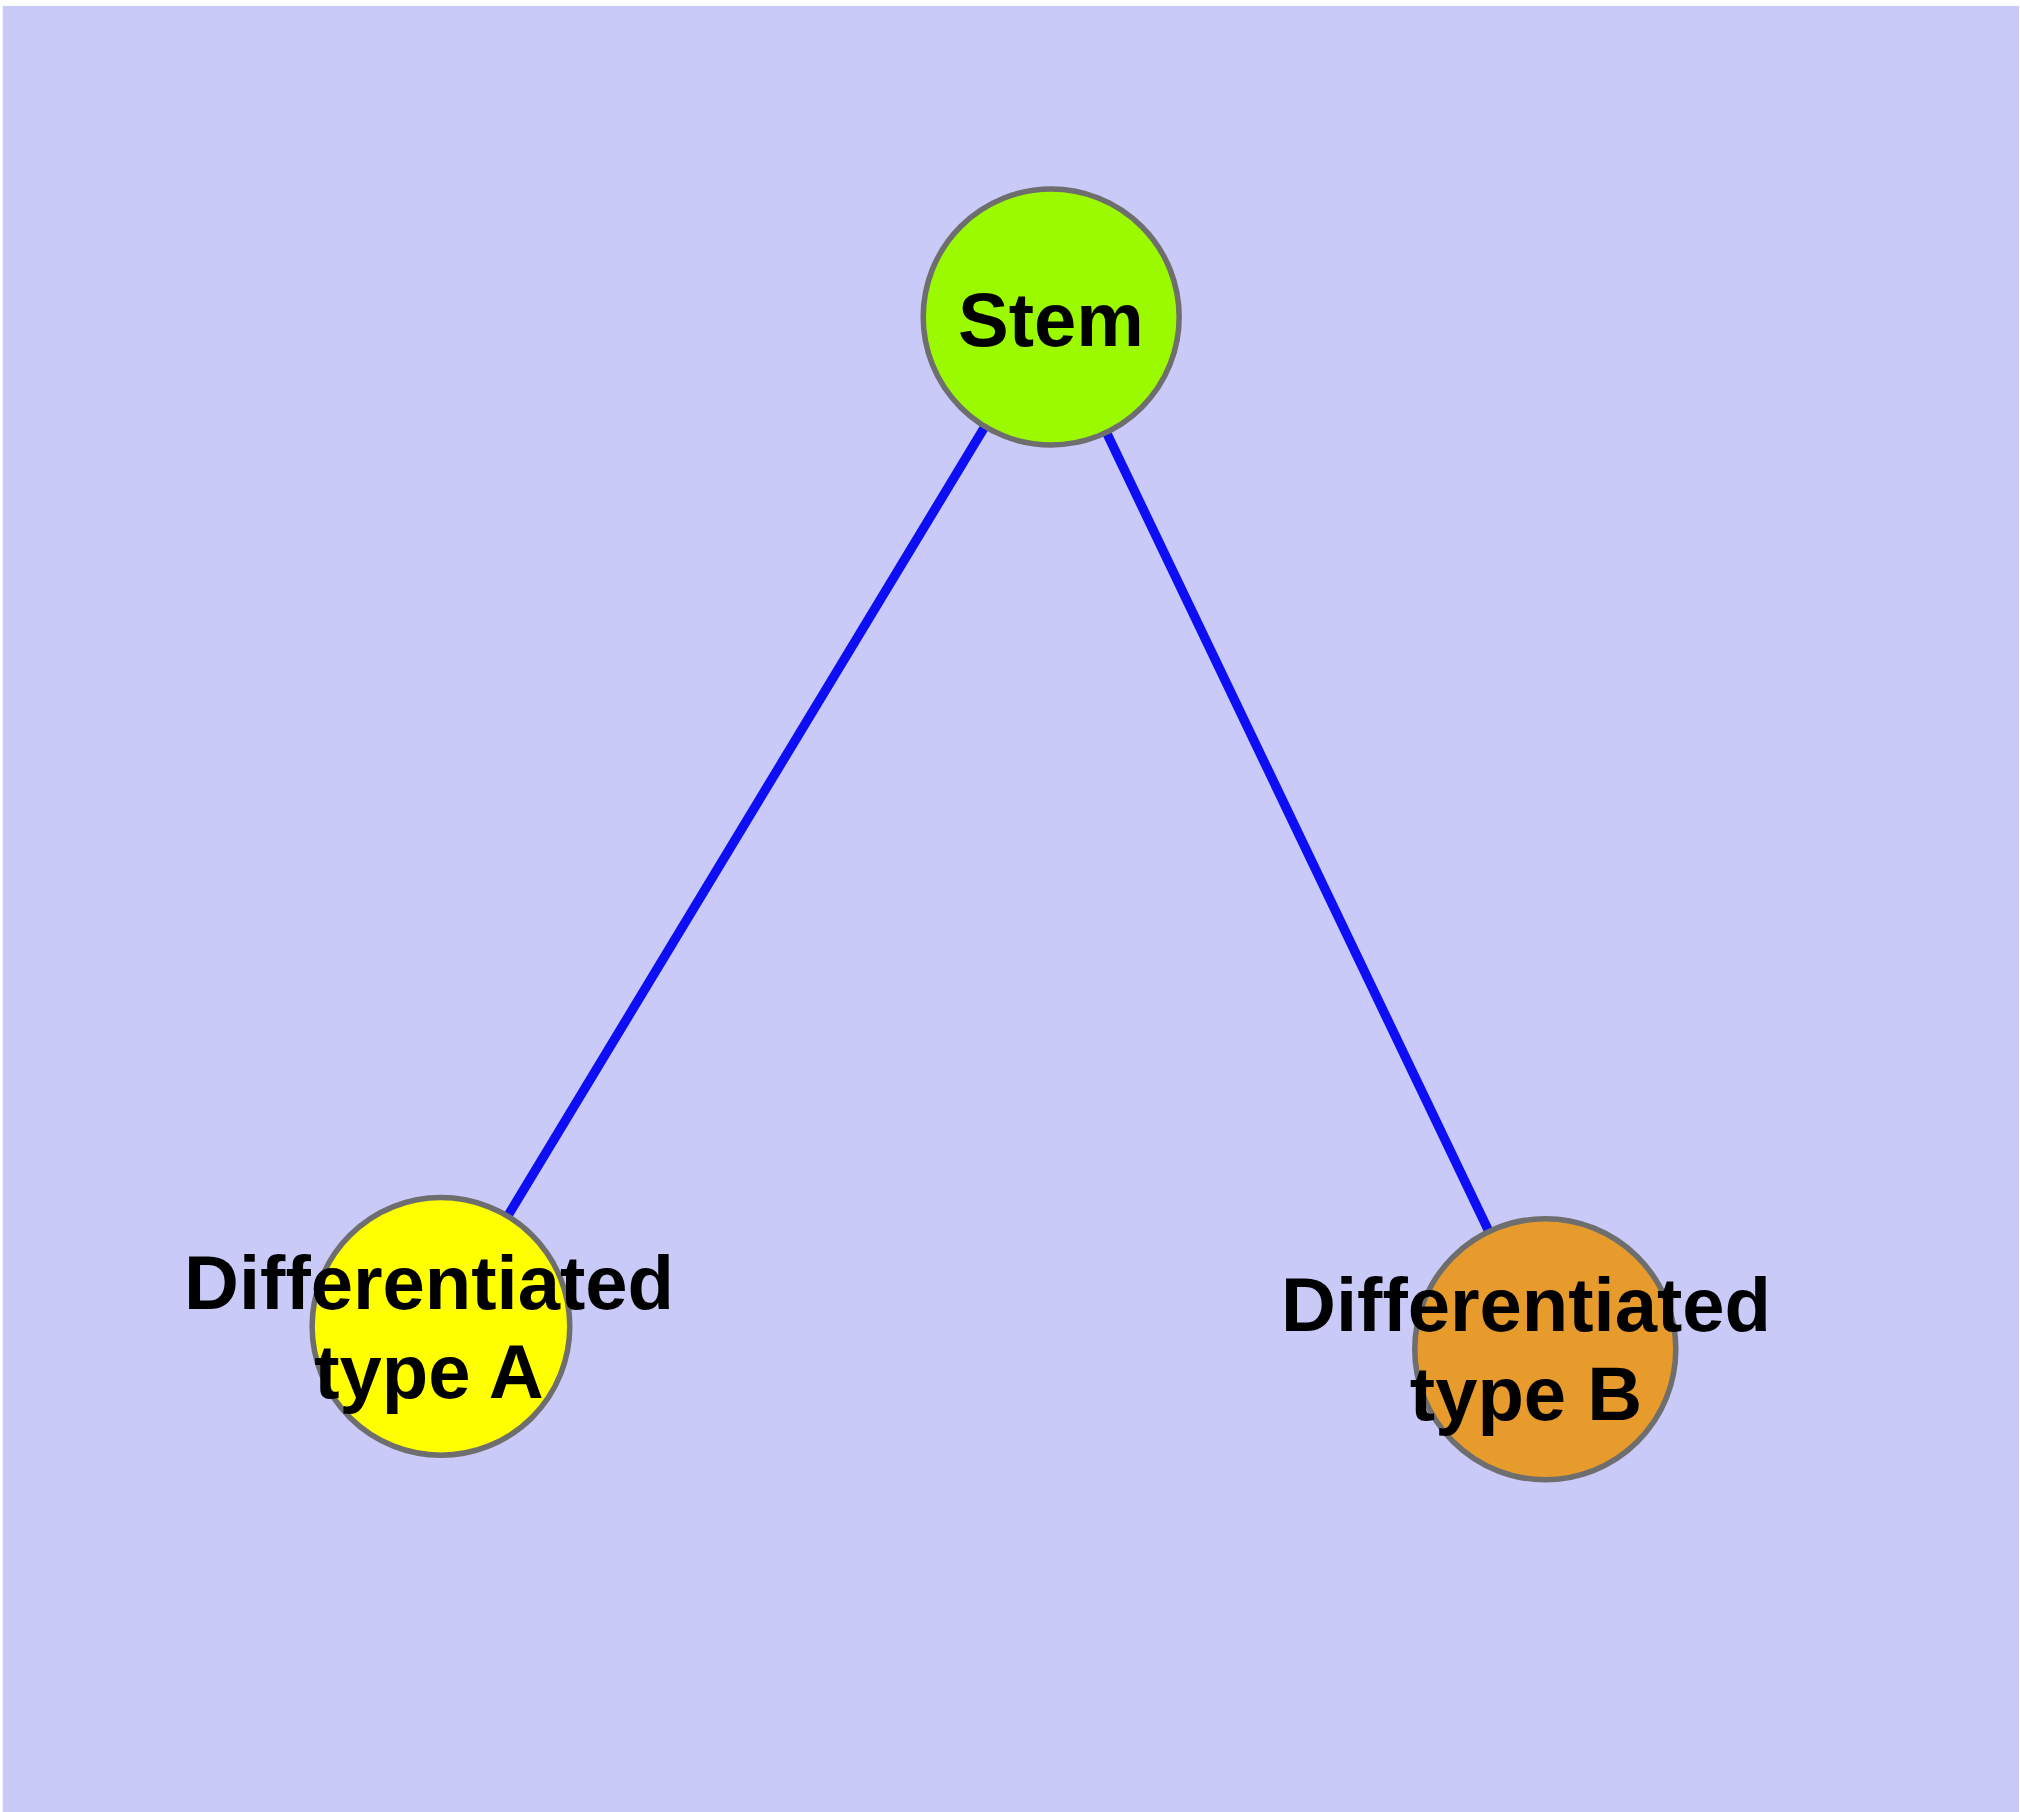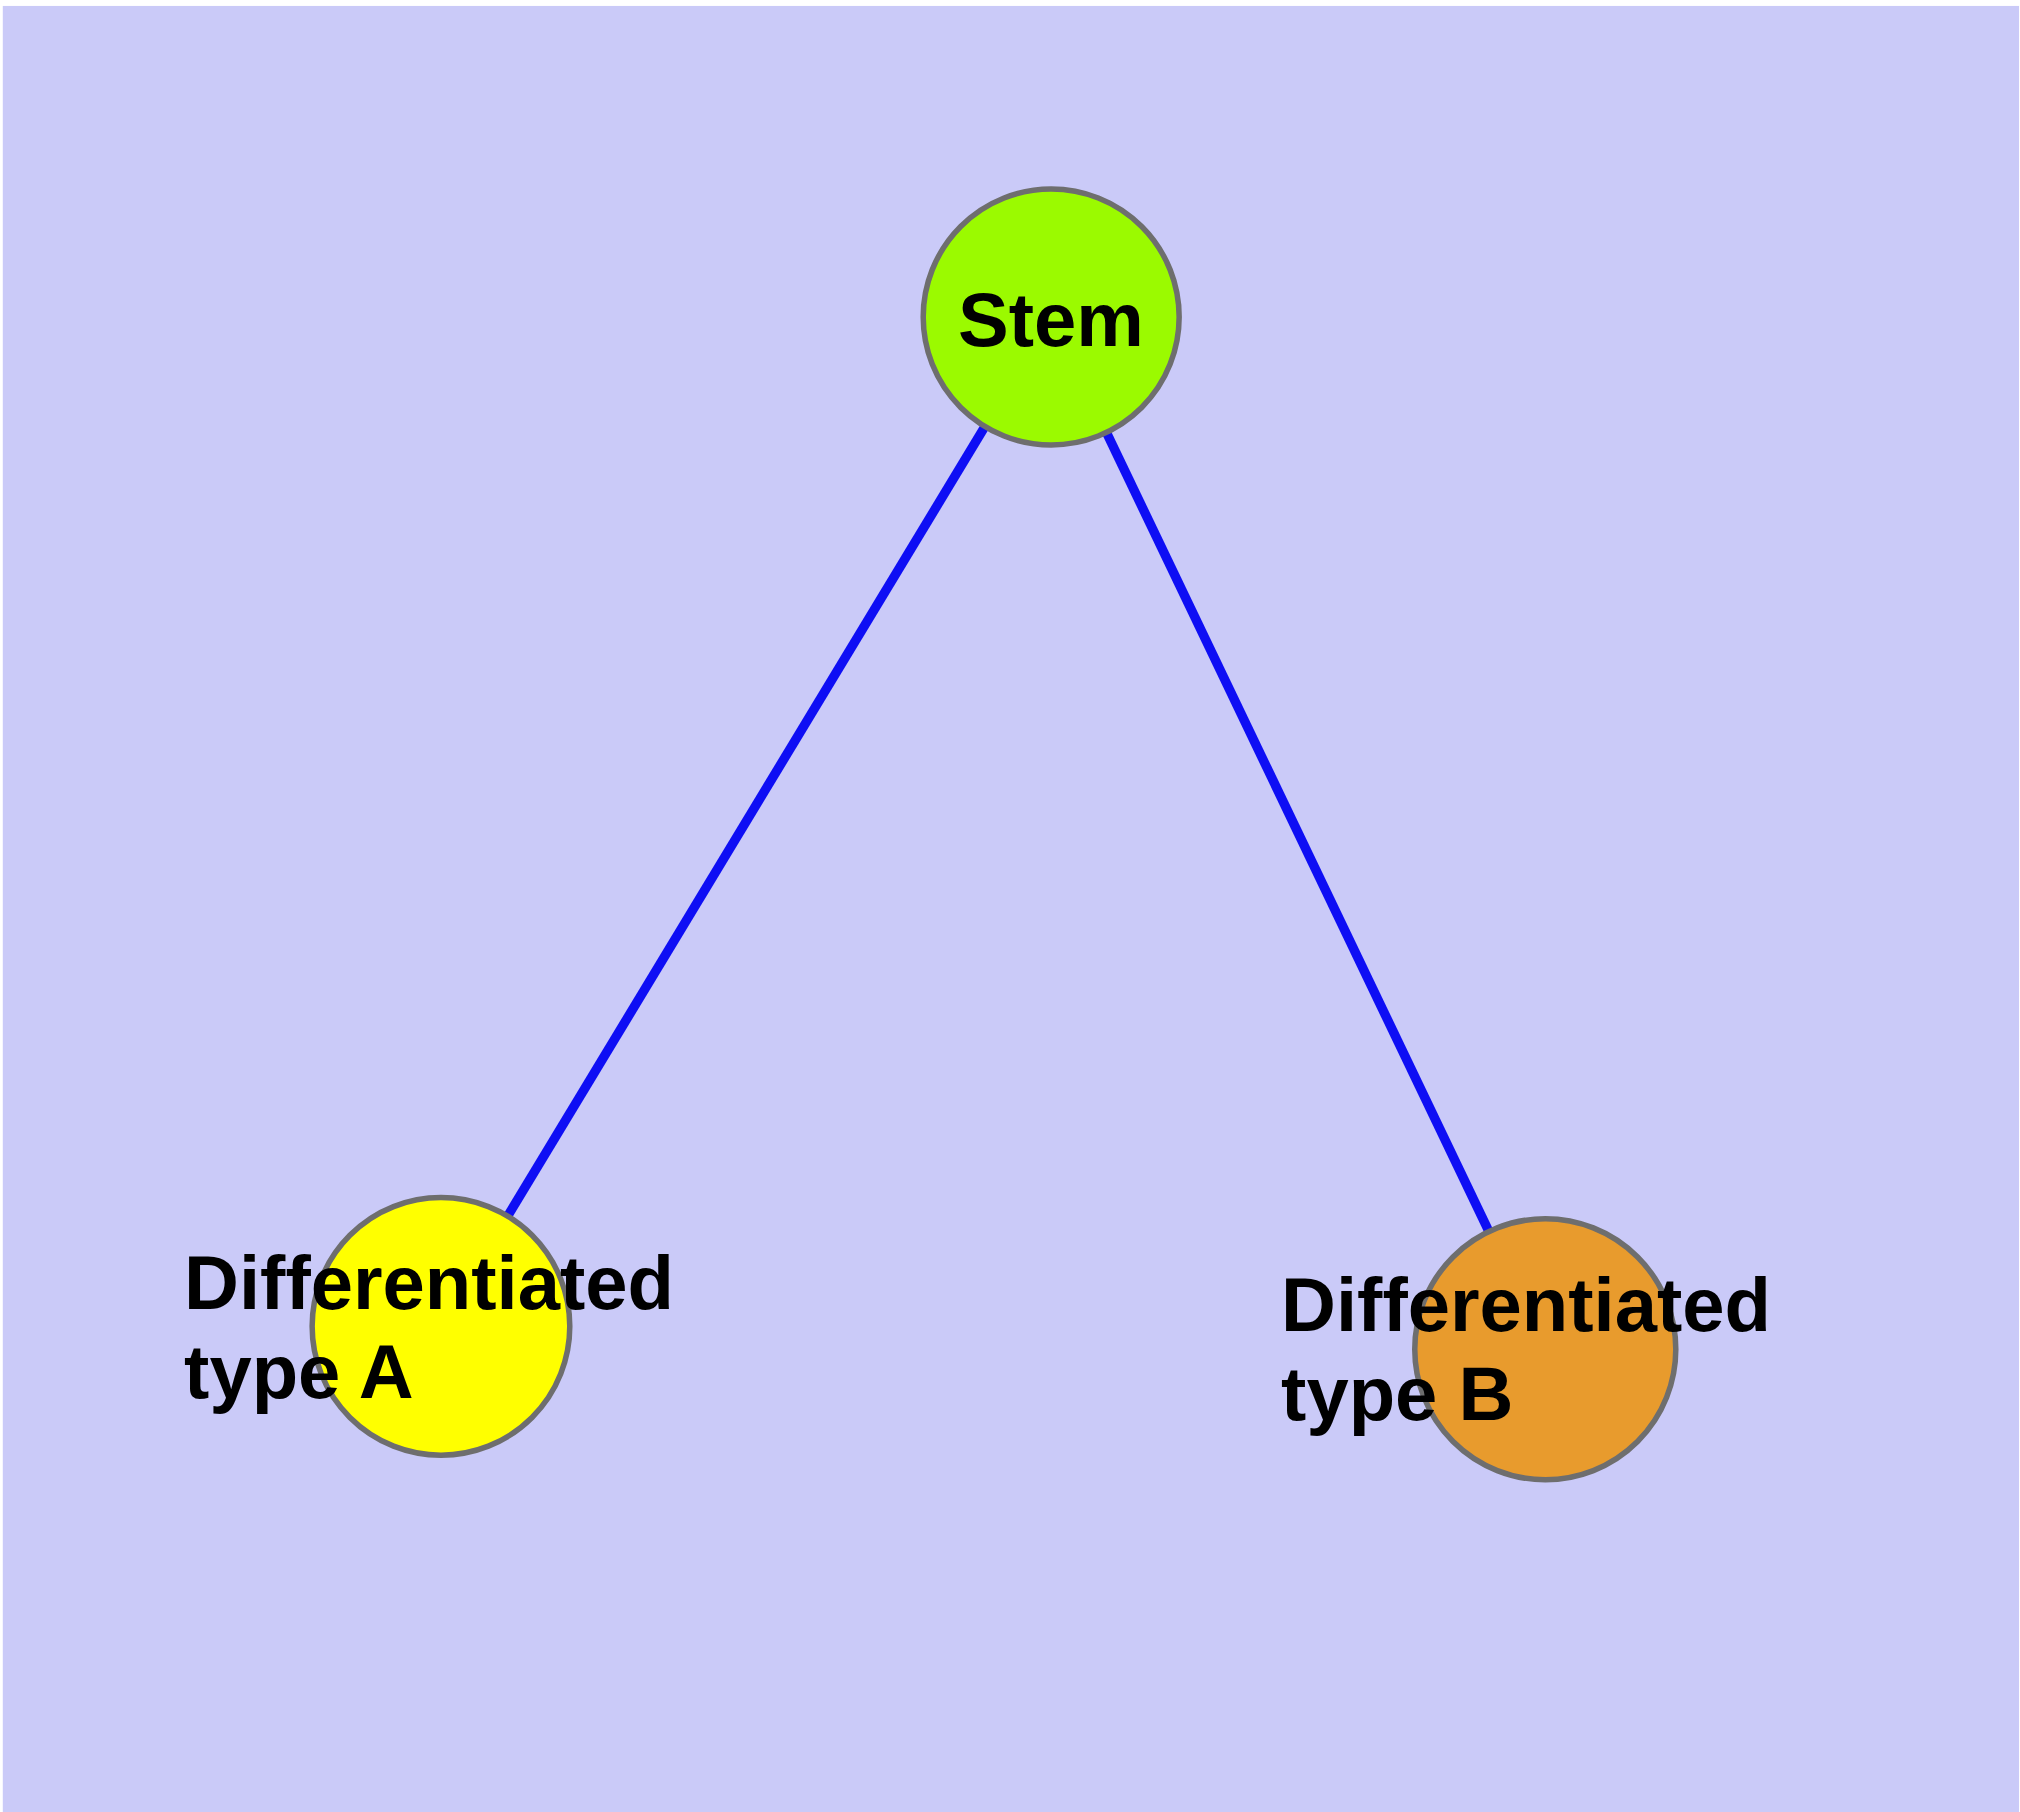--- a/index.html
+++ b/index.html
@@ -24,20 +24,21 @@
     height: 1812px;
     display: block;
   }
   .node-label {
     position: absolute;
     transform: translate(-50%, -50%);
     font-weight: 700;
     font-size: 76px;
     line-height: 1.17;
     color: #000000;
+    text-align: center;
     white-space: pre-line;
     letter-spacing: 0;
   }
   .label-stem   { left: 1051px; top: 320px;  }
   .label-type-a { left: 429px;  top: 1328px; }
   .label-type-b { left: 1526px; top: 1350px; }
 </style>
 </head>
 <body>
 

